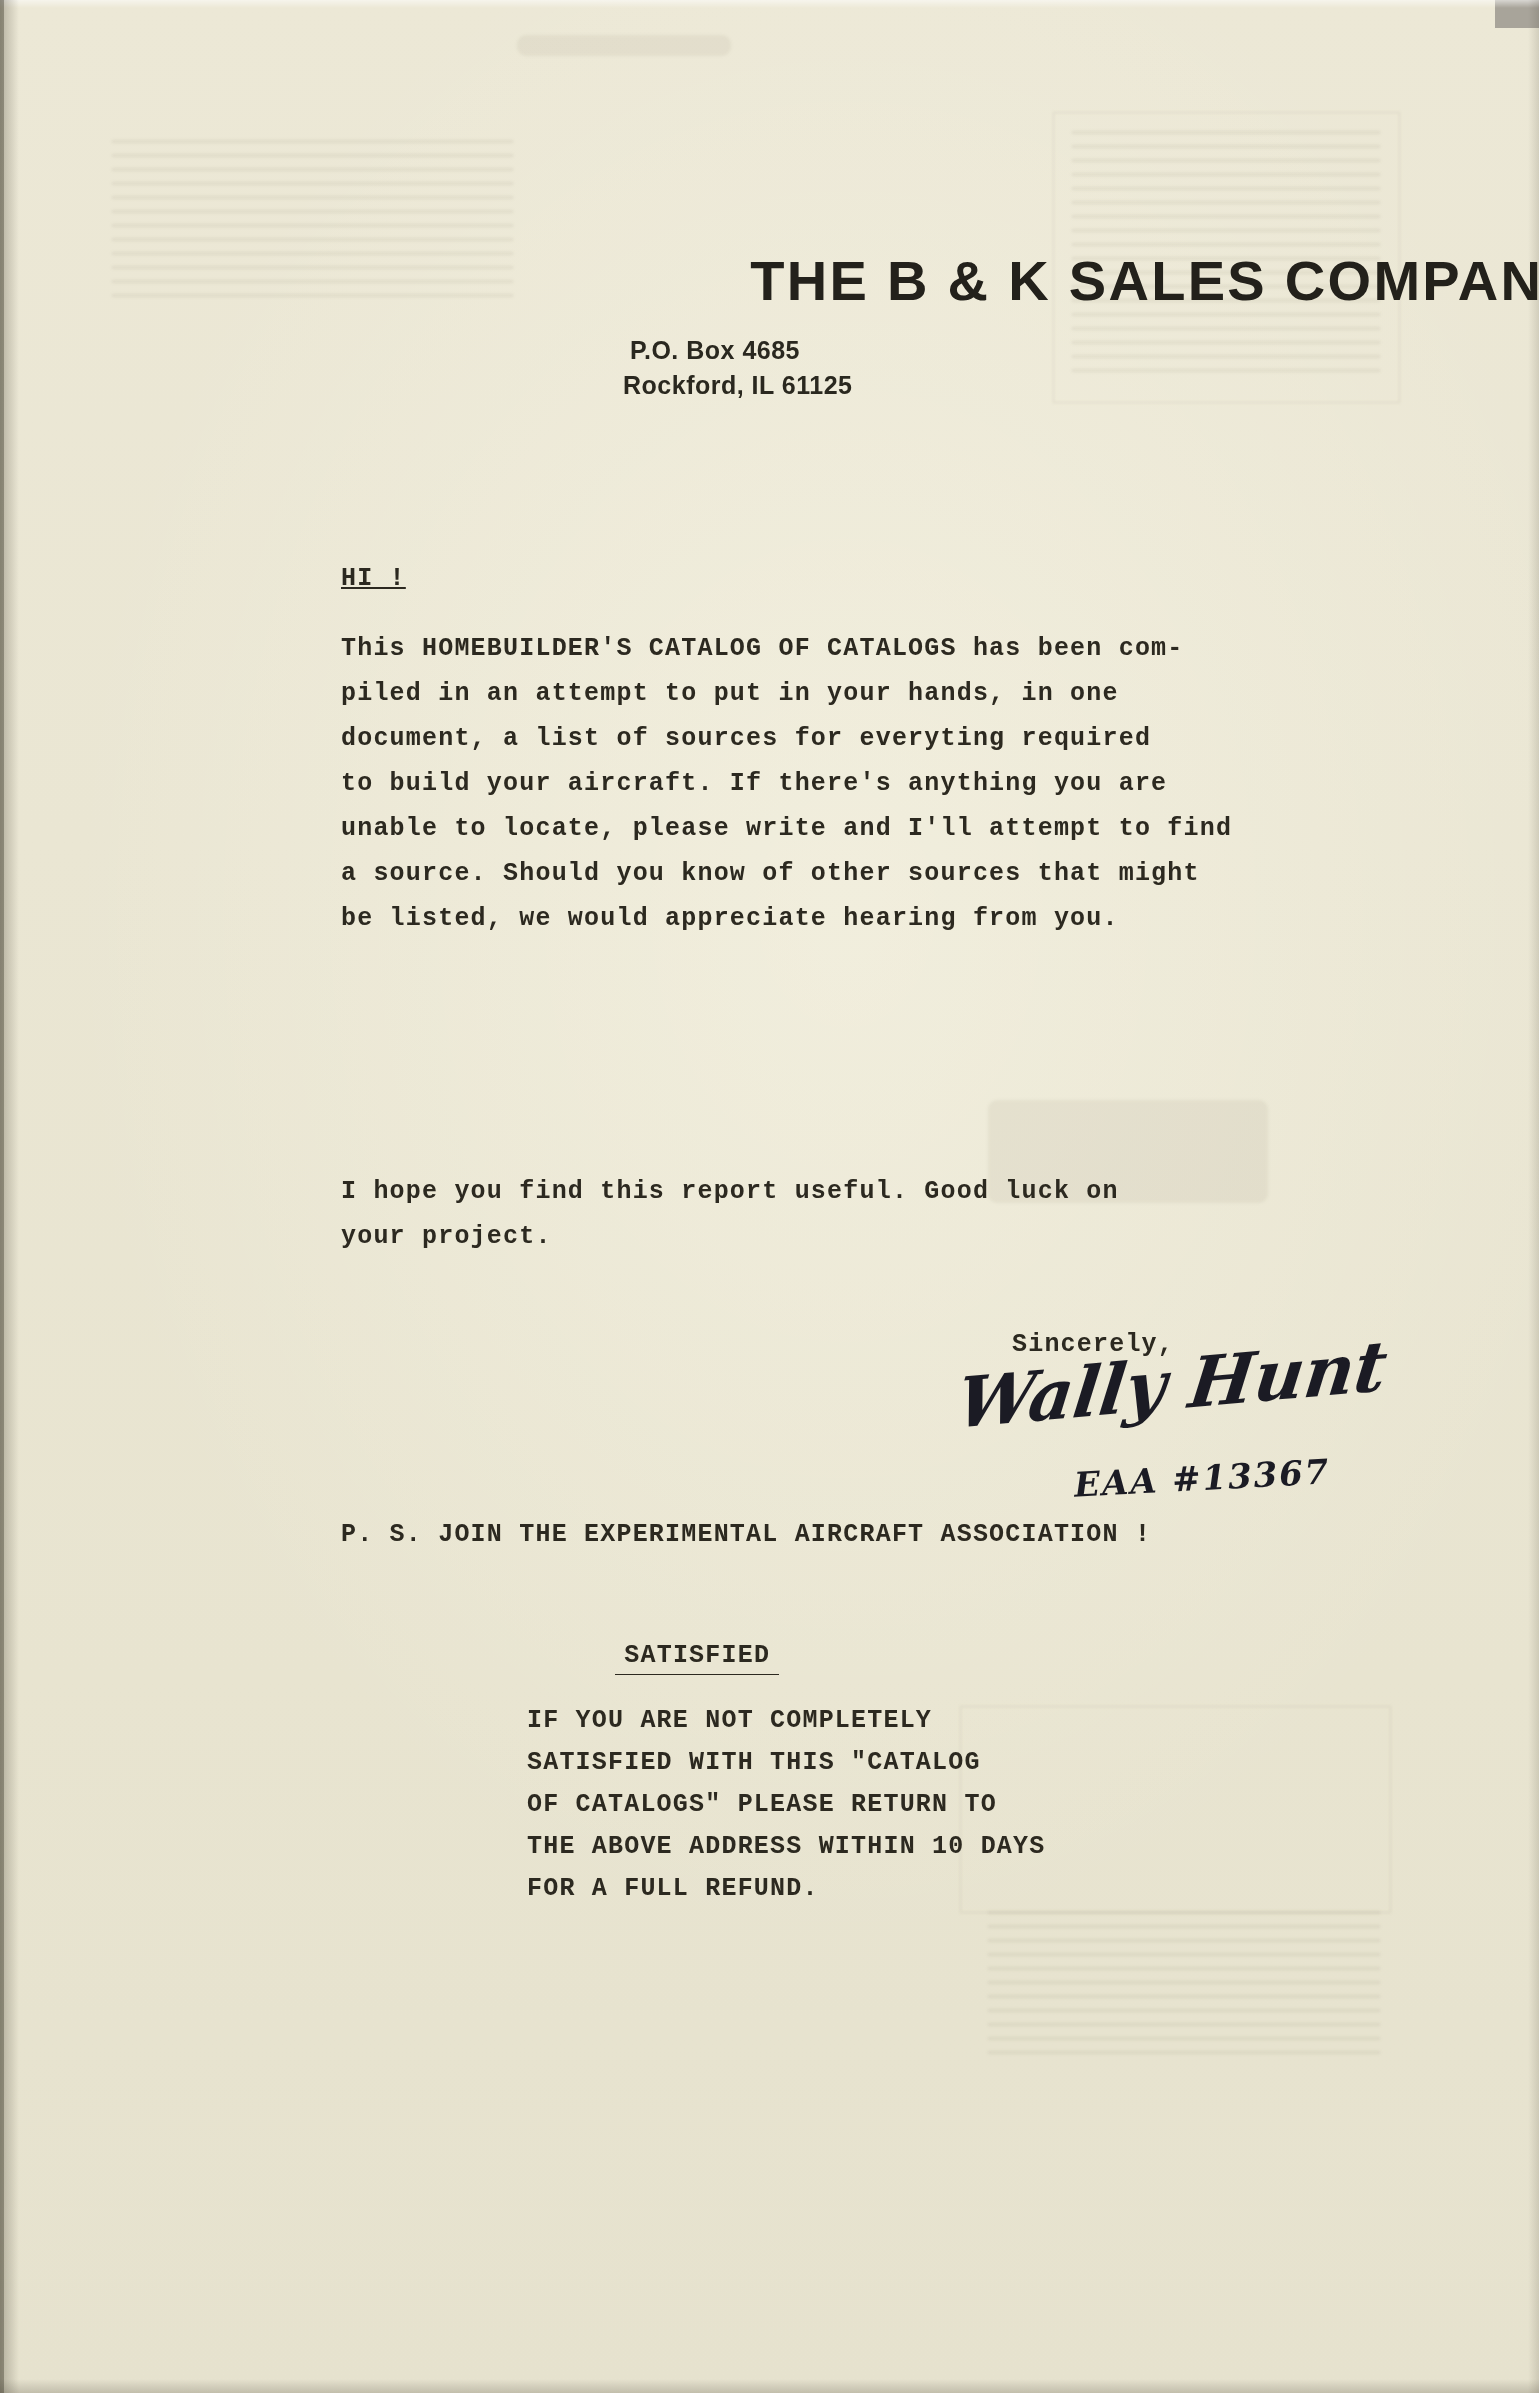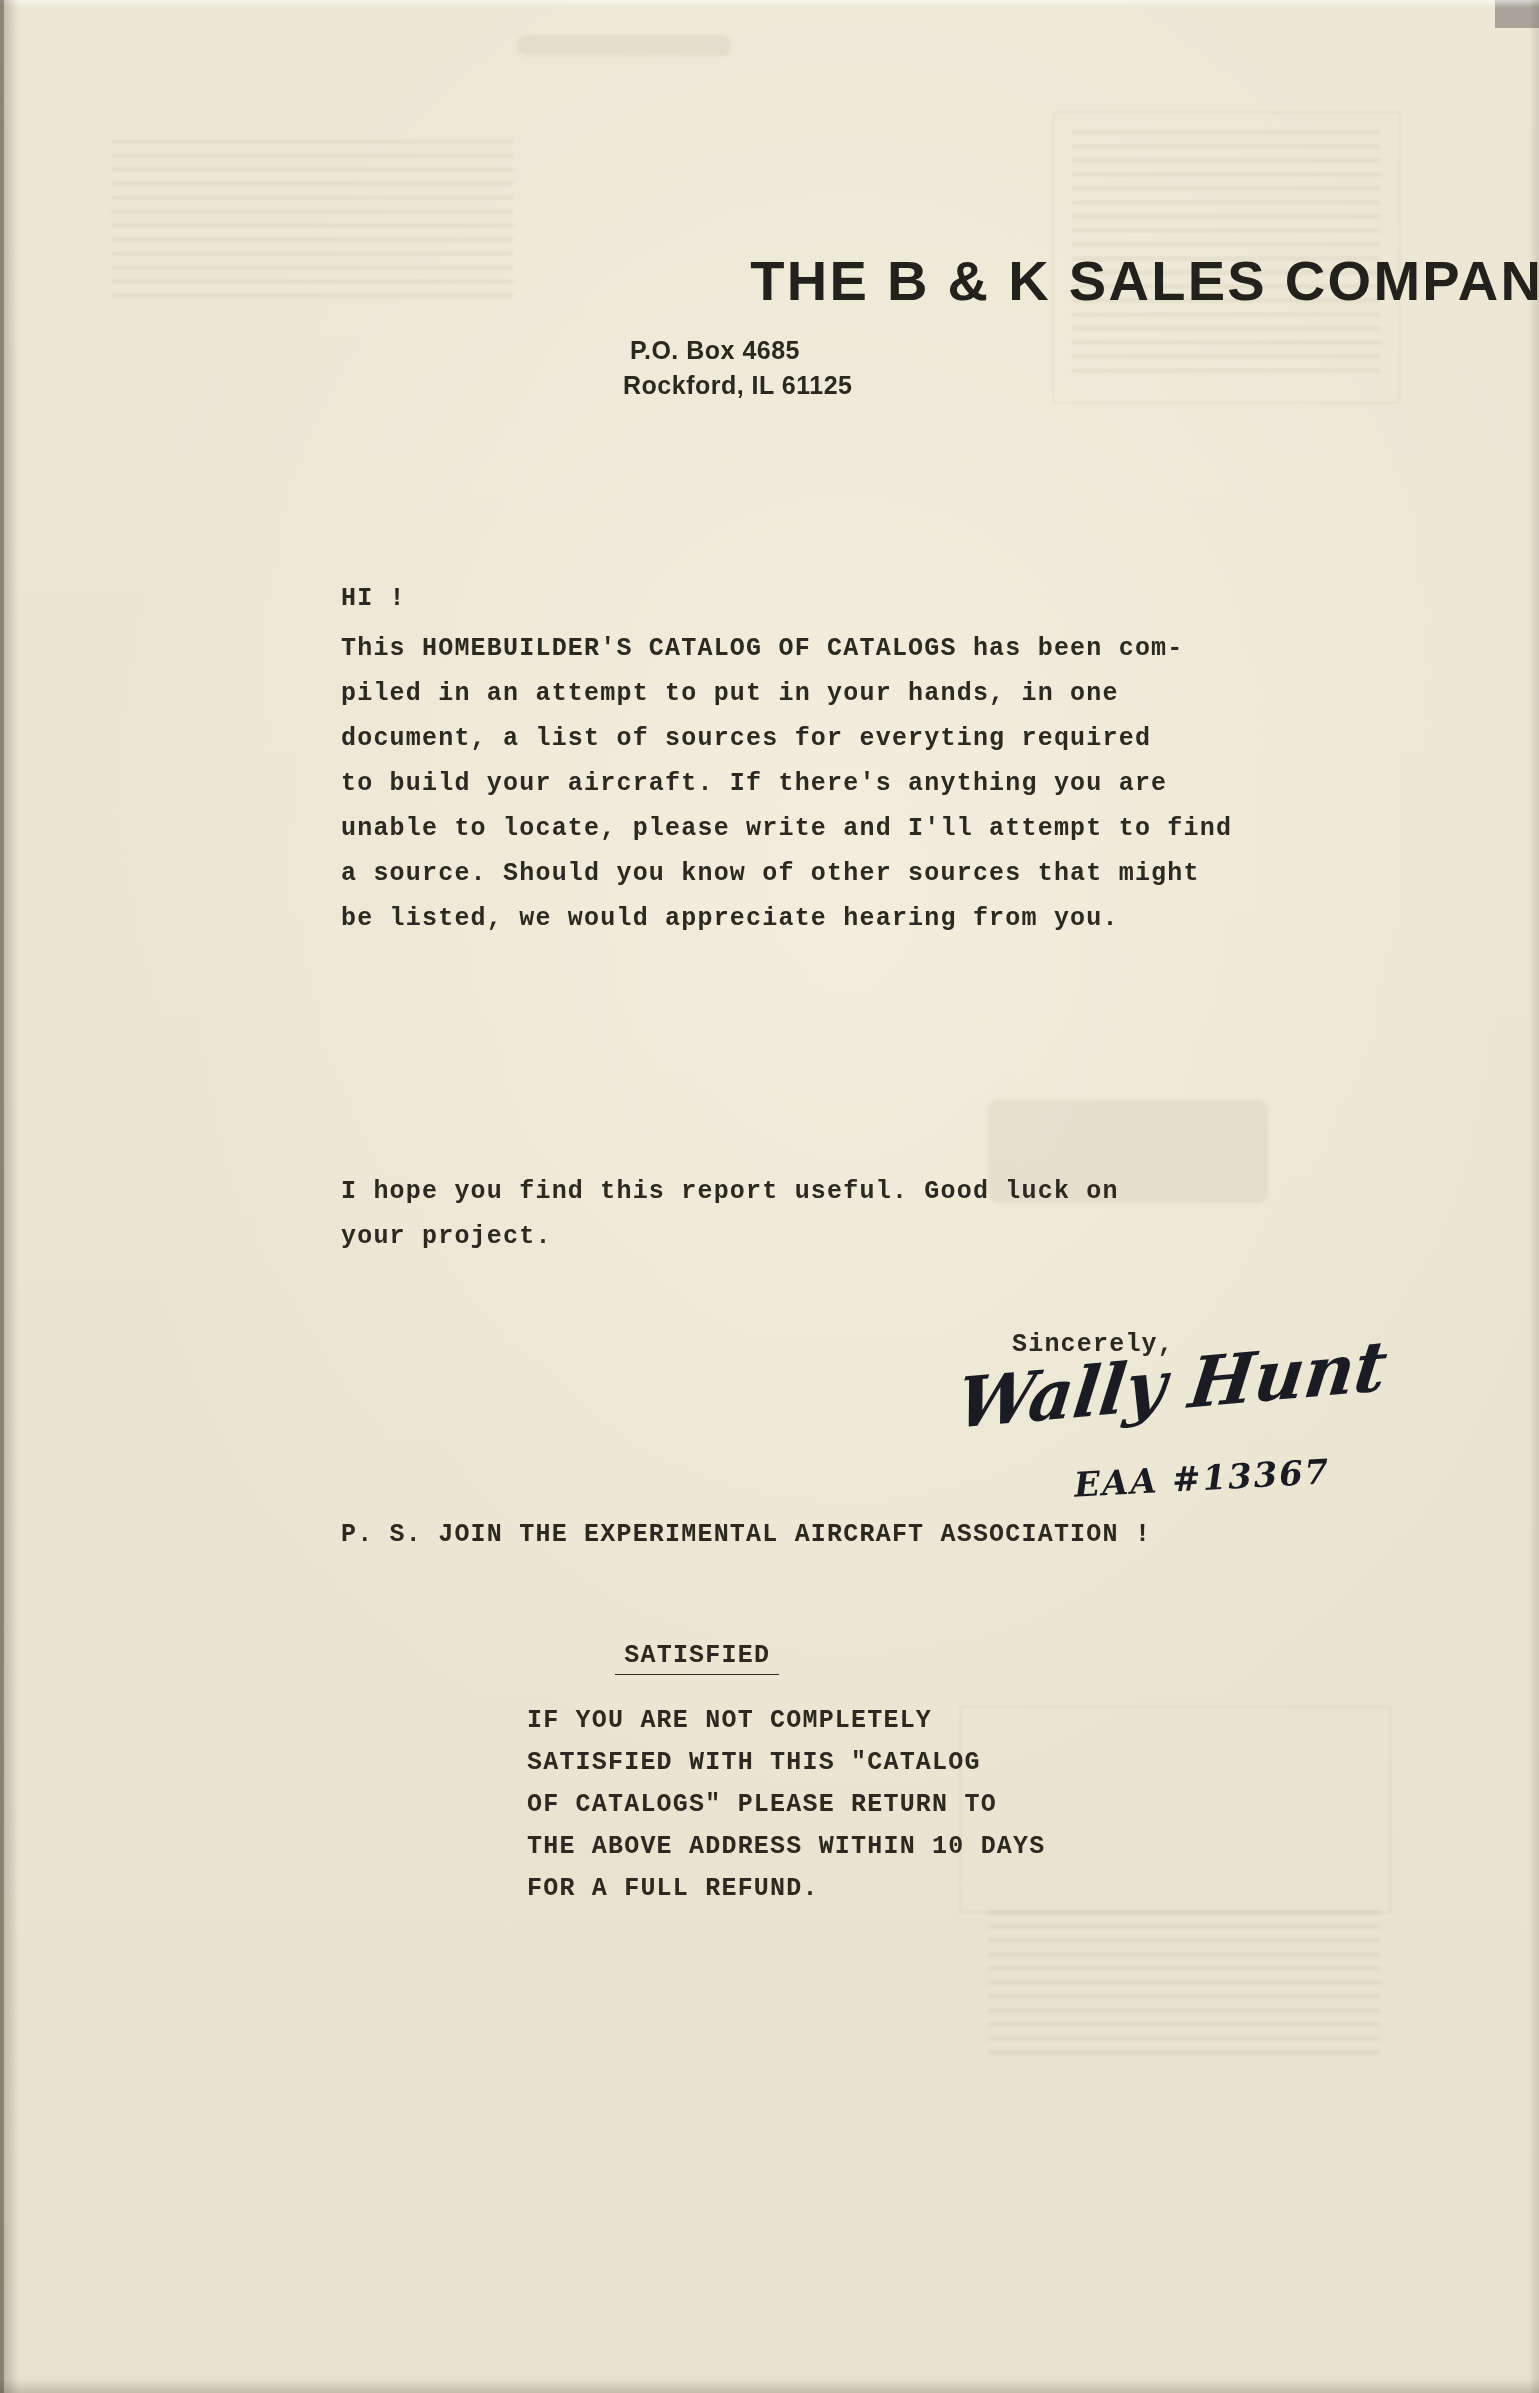--- a/index.html
+++ b/index.html
@@ -44,21 +44,21 @@
   
   .typed {
     font-family: "Liberation Mono", "DejaVu Sans Mono", monospace;
     font-weight: 700;
     font-size: 25px;
     letter-spacing: 1.2px;
     line-height: 45px;
     color: #2c2920;
     white-space: pre-line;
   }
-  .greeting   { top: 576px;  left: 341px; }
+  .greeting   { top: 556px;  left: 341px; text-decoration: underline; }
   .para-1     { top: 626px;  left: 341px; }
   .para-2     { top: 990px; left: 341px; }
   .para-3     { top: 1169px; left: 341px; }
   .closing    { top: 1322px; left: 1012px; }
   .postscript { top: 1512px; left: 341px; }
 
   
   .signature-name {
     top: 1363px; left: 953px;
     font-family: "DejaVu Serif", serif;

